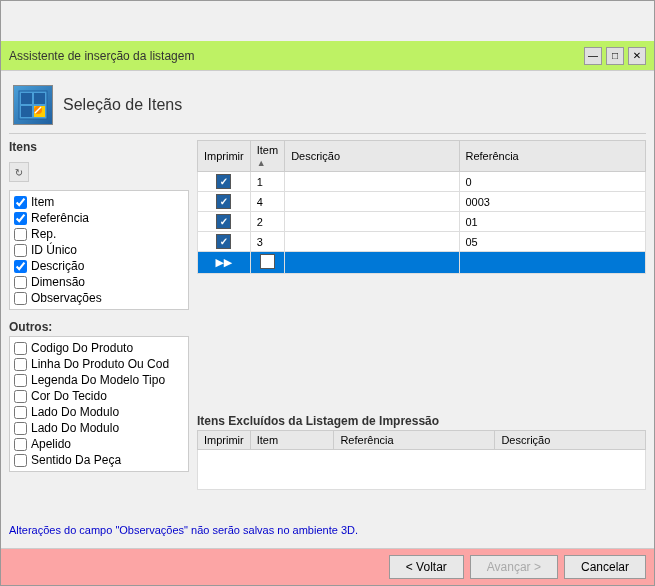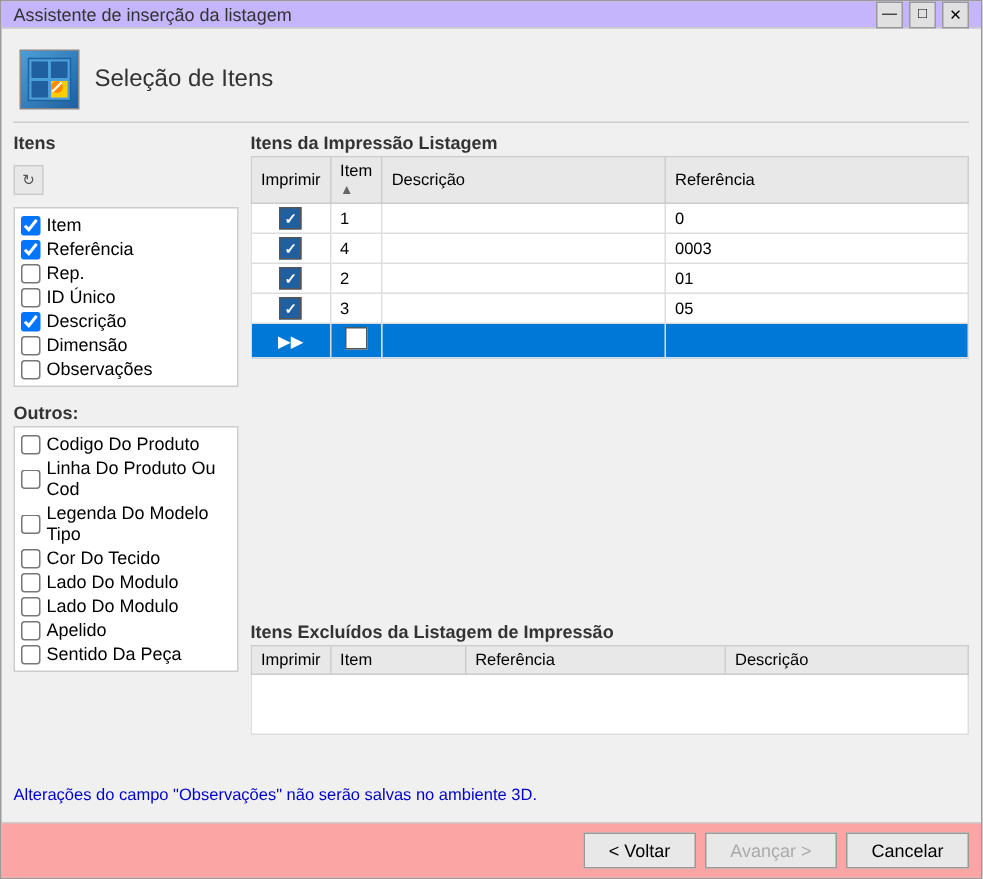--- a/index.html
+++ b/index.html
@@ -1,27 +1,27 @@
 <!DOCTYPE html>
 <html><head>
   <meta charset="utf-8">
   <style>
     * { box-sizing: border-box; margin: 0; padding: 0; font-family: 'Segoe UI', Tahoma, sans-serif; font-size: 12px; }
     body { background: #f0f0f0; display: flex; justify-content: center; align-items: center; width: 655px; height: 586px; }
     .window { width: 655px; height: 586px; background: #f0f0f0; border: 1px solid #999; display: flex; flex-direction: column; box-shadow: 2px 2px 8px rgba(0,0,0,0.3); }
-    .title-bar { background: #c4b5fd; height: 18px; display: flex; align-items: center; justify-content: space-between; padding: 0 8px; border-bottom: 1px solid #ccc; }
+    .title-bar { background: #bef264; height: 30px; display: flex; align-items: center; justify-content: space-between; padding: 0 8px; border-bottom: 1px solid #ccc; margin-top: 40px; }
     .title-bar-left { display: flex; align-items: center; gap: 6px; font-size: 12px; color: #333; }
     .title-bar-controls { display: flex; gap: 4px; }
     .tb-btn { width: 18px; height: 18px; border: 1px solid #999; background: #e0e0e0; display: flex; align-items: center; justify-content: center; cursor: pointer; font-size: 10px; }
     .window-content { flex: 1; display: flex; flex-direction: column; padding: 8px; gap: 6px; }
     .header-section { display: flex; align-items: center; gap: 10px; padding: 6px 4px 8px 4px; border-bottom: 1px solid #ccc; }
     .header-icon { width: 40px; height: 40px; background: linear-gradient(135deg, #4a9fd8, #2060a0); border: 1px solid #888; display: flex; align-items: center; justify-content: center; font-size: 20px; }
     .header-title { font-size: 16px; color: #333; font-weight: normal; }
     .main-body { display: flex; flex: 1; gap: 8px; }
-    .left-panel { width: 150px; display: flex; flex-direction: column; gap: 6px; }
+    .left-panel { width: 180px; display: flex; flex-direction: column; gap: 6px; }
     .section-label { font-size: 12px; color: #333; font-weight: bold; margin-bottom: 2px; }
     .refresh-btn { width: 20px; height: 20px; border: 1px solid #ccc; background: #e8e8e8; display: flex; align-items: center; justify-content: center; cursor: pointer; font-size: 10px; color: #555; }
     .checkbox-list { border: 1px solid #ccc; background: #fff; padding: 4px; display: flex; flex-direction: column; gap: 2px; }
     .checkbox-item { display: flex; align-items: center; gap: 4px; cursor: pointer; }
     .checkbox-item input[type="checkbox"] { width: 13px; height: 13px; cursor: pointer; }
     .outros-section { margin-top: 4px; }
     .outros-list { border: 1px solid #ccc; background: #fff; padding: 4px; display: flex; flex-direction: column; gap: 2px; }
     .right-panel { flex: 1; display: flex; flex-direction: column; gap: 6px; }
     .data-table { border: 1px solid #ccc; background: #fff; width: 100%; border-collapse: collapse; }
     .data-table th { background: #e8e8e8; border: 1px solid #ccc; padding: 3px 6px; text-align: left; font-weight: normal; font-size: 11px; }
@@ -149,21 +149,20 @@
               <input type="checkbox" style=""> 
                 <span>Sentido Da Peça</span>
             </label>
           </div>
         </div>
       </div>
 
       <div class="right-panel">
 
         <div class="items-section">
-          <div class="section-header">Itens da Impressão Listagem</div>
           <div class="table-wrapper">
             <table class="data-table">
               <thead>
                 <tr>
                   <th class="check-cell">Imprimir</th>
                   <th>Item <span class="sort-arrow">▲</span></th>
                   <th>Descrição</th>
                   <th>Referência</th>
                 </tr>
               </thead>

